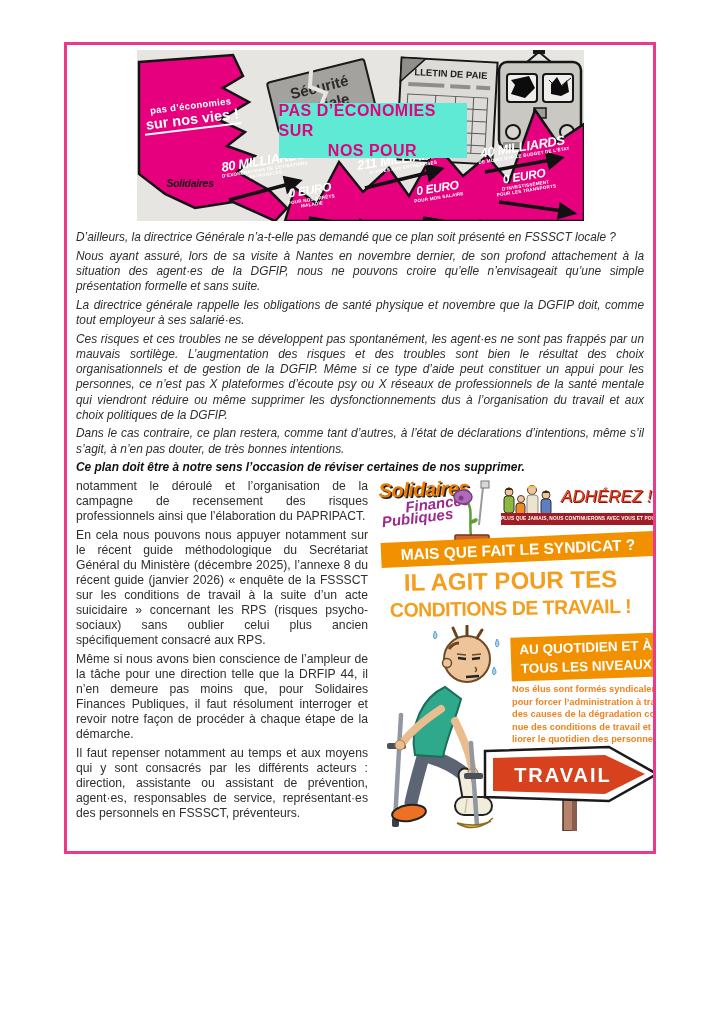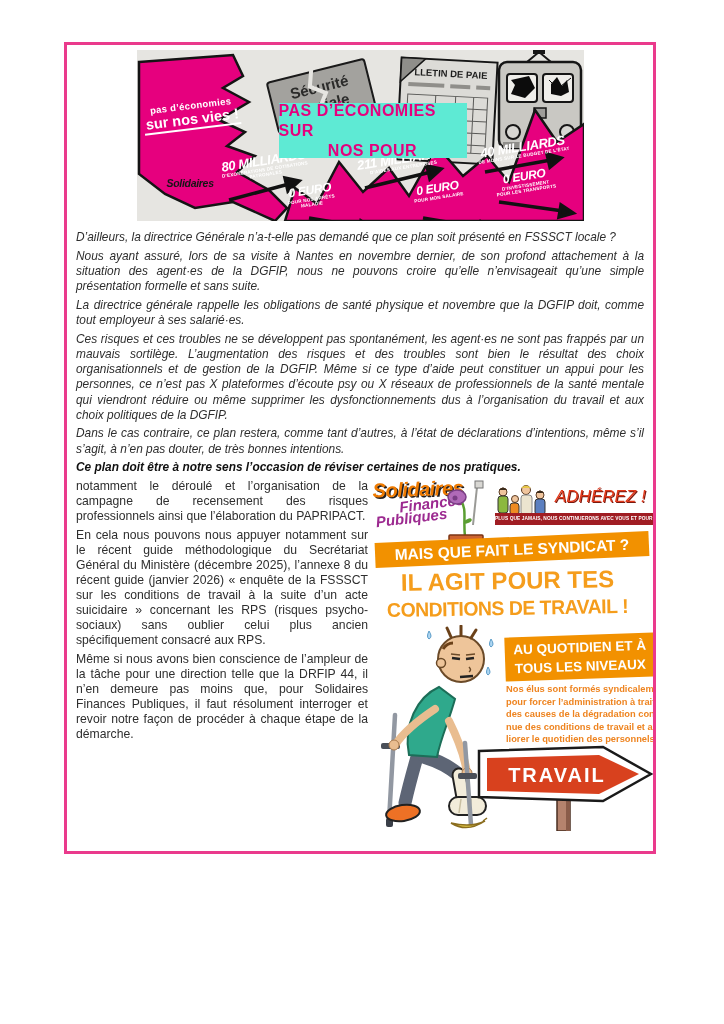--- a/index.html
+++ b/index.html
@@ -22,21 +22,21 @@
   .yellow-box div{color:#e6007e;font-weight:800;font-size:16px;letter-spacing:.5px;line-height:20px;}
   .b-item{position:absolute;color:#fff;text-align:center;transform:rotate(-9deg);z-index:3;}
   .b-big{font-size:13px;line-height:13px;font-weight:900;font-style:italic;
          letter-spacing:-.3px;white-space:nowrap;}
   .b-sub{font-size:4.6px;line-height:5.4px;font-weight:800;letter-spacing:.2px;white-space:nowrap;}
 
   
   .article{margin:9px 9px 0;font-size:11.9px;line-height:15.2px;color:#2e2e2e;text-align:justify;}
   .article p{margin:0 0 3.5px;font-style:italic;}
   .article p.bold{font-weight:bold;color:#101010;}
-  .cols{display:flex;gap:3px;margin:3px 9px 0;}
+  .cols{display:flex;gap:9px;margin:3px 9px 0;}
   .col-left{width:292px;font-size:12.2px;line-height:15px;color:#2e2e2e;text-align:justify;}
   .col-left p{margin:0 0 4px;}
   .col-right{position:relative;flex:1;height:353px;}
 
   
   .poster-logo{position:absolute;left:2px;top:0;transform:rotate(-2deg);line-height:1;}
   .logo-sol{font-size:20px;font-weight:900;font-style:italic;color:#ee7a00;
             letter-spacing:-.5px;text-shadow:1.5px 1.5px 0 #231f20;}
   .logo-fin{font-size:15px;font-weight:700;font-style:italic;color:#9c2a90;
             margin:-3px 0 0 26px;transform:rotate(-5deg);}
@@ -173,28 +173,29 @@
         <div class="b-sub">POUR LES TRANSPORTS</div>
       </div>
     </div>
 
     <div class="article">
       <p>D’ailleurs, la directrice Générale n’a-t-elle pas demandé que ce plan soit présenté en FSSSCT locale ?</p>
       <p>Nous ayant assuré, lors de sa visite à Nantes en novembre dernier, de son profond attachement à la situation des agent·es de la DGFIP,  nous ne pouvons croire qu’elle n’envisageait qu’une simple présentation formelle et sans suite.</p>
       <p>La directrice générale rappelle les obligations de santé physique et novembre que la DGFIP doit, comme tout employeur à ses salarié·es.</p>
       <p>Ces risques et ces troubles ne se développent pas spontanément, les agent·es ne sont pas frappés par un mauvais sortilège. L’augmentation des risques et des troubles sont bien le résultat des choix organisationnels et de gestion de la DGFIP. Même si ce type d’aide peut constituer un appui pour les personnes, ce n’est pas X plateformes d’écoute psy ou X réseaux de professionnels de la santé mentale qui viendront réduire ou même supprimer les dysfonctionnements dus à l’organisation du travail et aux choix politiques de la DGFIP.</p>
       <p>Dans le cas contraire, ce plan restera, comme tant d’autres, à l’état de déclarations d’intentions, même s’il s’agit, à n’en pas douter, de très bonnes intentions.</p>
-      <p class="bold">Ce plan doit être à notre sens l’occasion de réviser certaines de nos pratiques.</p>
+      <p class="bold">Ce plan doit être à notre sens l’occasion de réviser certaines de nos supprimer.</p>
     </div>
 
     <div class="cols">
       <div class="col-left">
         <p>notamment le déroulé et l’organisation de la campagne de recensement des risques professionnels ainsi que l’élaboration du PAPRIPACT.</p>
         <p>En cela nous pouvons nous appuyer notamment sur le récent guide méthodologique du Secrétariat Général du Ministère (décembre 2025),  l’annexe 8 du récent guide (janvier 2026) « enquête de la FSSSCT sur les conditions de travail à la suite d’un acte suicidaire » concernant les RPS (risques psycho-sociaux) sans oublier celui plus ancien spécifiquement consacré aux RPS.</p>
         <p>Même si nous avons bien conscience de l’ampleur de la tâche pour une direction telle que la DRFIP 44, il n’en demeure pas moins que, pour Solidaires Finances Publiques, il faut résolument interroger et revoir notre façon de procéder à chaque étape de la démarche.</p>
+        <p>Il faut repenser notamment au temps et aux moyens qui y sont consacrés par les différents acteurs : direction, assistante ou assistant de prévention, agent·es, responsables de service, représentant·es des personnels en FSSSCT, préventeurs.</p>
       </div>
 
       <div class="col-right">
 
         <div class="poster-logo">
           <div class="logo-sol">Solidaires</div>
           <div class="logo-fin">Finances</div>
           <div class="logo-pub">Publiques</div>
         </div>
 

